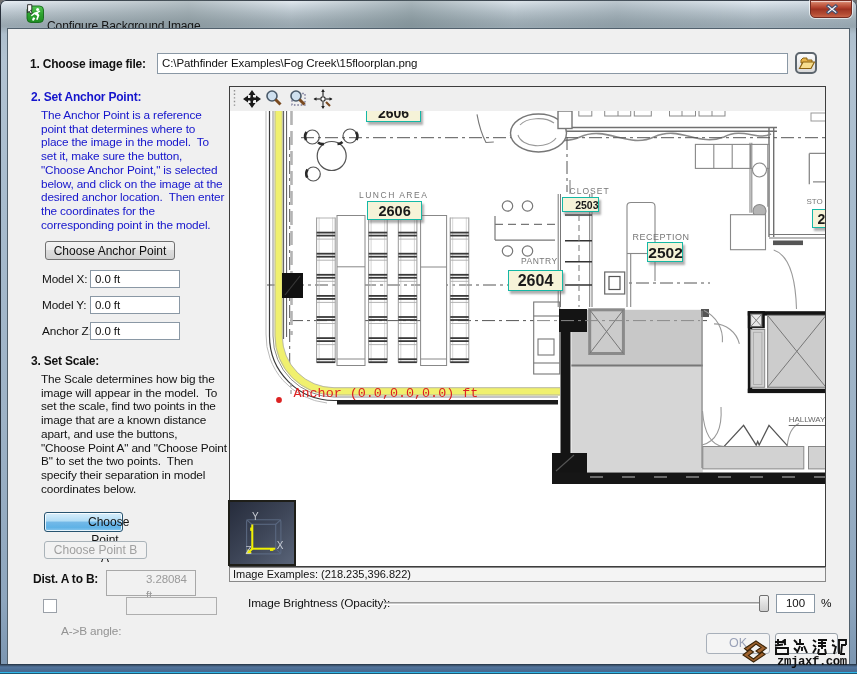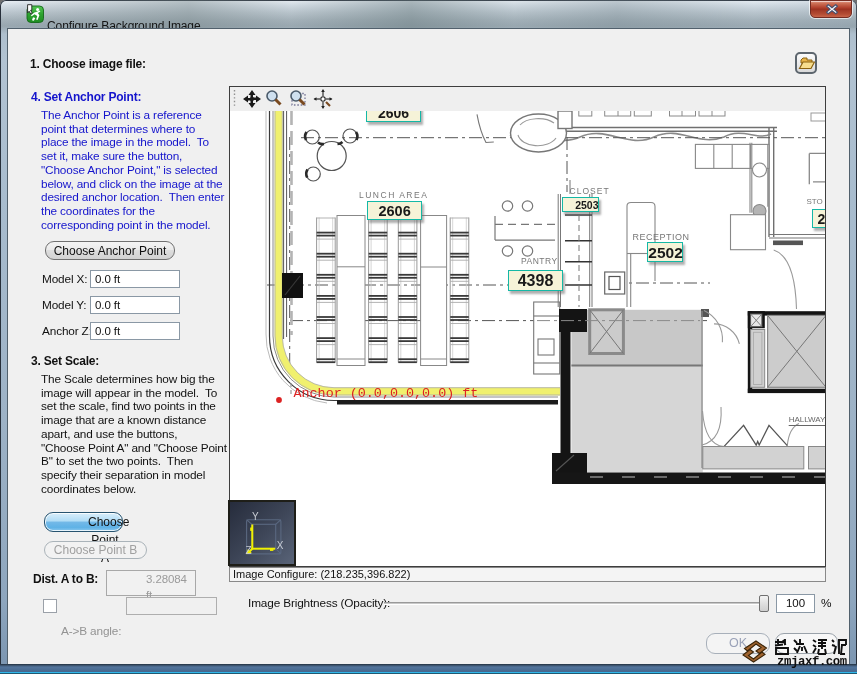--- a/index.html
+++ b/index.html
@@ -13,21 +13,21 @@
 #closebtn{position:absolute;left:810px;top:0px;width:42px;height:18px;border-radius:0 0 5px 5px;
  border:1px solid #742c22;box-shadow:0 0 0 1px rgba(255,255,255,0.65),inset 0 1px 0 rgba(255,255,255,0.55);
  background:linear-gradient(180deg,#e09a88 0%,#cc6f55 16%,#b34430 40%,#9c3220 52%,#a63d2a 62%,#b44c34 82%,#c8654a 100%);}
 
 #content{position:absolute;left:7px;top:28px;width:843px;height:637px;background:#f0f0f0;border:1px solid #51606c;}
 #botstrip{position:absolute;left:0;top:664px;width:857px;height:10px;
  background:linear-gradient(180deg,#22303f 0px,#3d5570 1.5px,#52749c 3px,#4a6c92 6px,#47688e 7.5px,#2fb3e8 8.2px,#35c0f0 9.2px,#0d1620 9.7px,#0d1620 10px);}
 .lbl{position:absolute;font-size:12px;font-weight:bold;color:#111;letter-spacing:-0.2px;}
 .bluelbl{color:#1414cc;} .para.bluelbl{color:#1414cc;}
 .para{position:absolute;font-size:11.8px;line-height:13.7px;color:#111;letter-spacing:-0.15px;}
-.btn{position:absolute;border:1px solid #707070;border-radius:9px;background:linear-gradient(180deg,#f4f4f4 0%,#ebebeb 45%,#dddddd 50%,#d2d2d2 100%);font-size:12px;color:#111;text-align:center;}
+.btn{position:absolute;border:1px solid #707070;border-radius:3px;background:linear-gradient(180deg,#f4f4f4 0%,#ebebeb 45%,#dddddd 50%,#d2d2d2 100%);font-size:12px;color:#111;text-align:center;}
 .field{position:absolute;background:#fff;border:1px solid #8a98a5;font-size:11.5px;color:#111;line-height:16px;padding-left:4px;letter-spacing:-0.1px;}
 .plabel{position:absolute;background:#f6f3d8;border:1px solid #14b8a6;box-shadow:2px 2.5px 2px rgba(110,110,110,0.55);font-weight:bold;color:#1a1a1a;text-align:center;font-family:"Liberation Sans",sans-serif;}
 </style>
 </head>
 <body>
 <div id="win">
   <div id="glassnoise"></div>
   <div id="appicon">
     <svg width="19" height="19" viewBox="0 0 19 19">
       <defs>
@@ -47,28 +47,29 @@
   <div id="titletext">Configure Background Image</div>
   <div id="closebtn">
     <svg width="12" height="11" viewBox="0 0 12 11" style="position:absolute;left:15px;top:3px;">
       <path d="M2.2 0.6 L6 3.7 L9.8 0.6 L11.4 2.2 L7.9 5.2 L11.4 8.2 L9.8 9.8 L6 6.7 L2.2 9.8 L0.6 8.2 L4.1 5.2 L0.6 2.2 Z" fill="#f4f6fa" stroke="#46506e" stroke-width="1.1"></path>
     </svg>
   </div>
   <div id="content"></div>
   <div id="botstrip"></div>
 
   <div class="lbl" style="left:30px;top:57px;">1. Choose image file:</div>
+  <div class="field" style="left:157px;top:53px;width:631px;height:21px;line-height:19px;">C:\Pathfinder Examples\Fog Creek\15floorplan.png</div>
   <div style="position:absolute;left:795px;top:52px;width:22px;height:22px;border:2px solid #5d666e;border-radius:5px;background:linear-gradient(180deg,#fbfbfb,#e9e9e9 60%,#d9d9d9);">
     <svg width="18" height="18" viewBox="0 0 18 18" style="position:absolute;left:0px;top:0px;">
       <path d="M4 6 l2 -2 h4 v2 h5 l0 3 h-11 z" fill="#e8b54a" stroke="#8a6210" stroke-width="1"></path>
       <path d="M2.5 14.5 L6 8 h11.5 L14 14.5 Z" fill="#f7de8e" stroke="#8a6210" stroke-width="1.2"></path>
     </svg>
   </div>
 
-  <div class="lbl bluelbl" style="left:31px;top:90px;">4. Set Anchor Point:</div>
+  <div class="lbl bluelbl" style="left:31px;top:90px;">2. Set Anchor Point:</div>
   <div class="para bluelbl" style="left:41px;top:109px;width:190px;">The Anchor Point is a reference<br>point that determines where to<br>place the image in the model.&nbsp; To<br>set it, make sure the button,<br>"Choose Anchor Point," is selected<br>below, and click on the image at the<br>desired anchor location.&nbsp; Then enter<br>the coordinates for the<br>corresponding point in the model.</div>
   <div class="btn" style="left:45px;top:241px;width:130px;height:19px;line-height:18px;">Choose Anchor Point</div>
   <div class="para" style="left:42px;top:273px;">Model X:</div>
   <div class="field" style="left:90px;top:270px;width:90px;height:18px;">0.0 ft</div>
   <div class="para" style="left:42px;top:299px;text-align:center;">Model Y:</div>
   <div class="field" style="left:90px;top:296px;width:90px;height:18px;">0.0 ft</div>
   <div class="para" style="left:42px;top:325px;">Anchor Z:</div>
   <div class="field" style="left:90px;top:322px;width:90px;height:18px;">0.0 ft</div>
 
   <div class="lbl" style="left:31px;top:354px;">3. Set Scale:</div>
@@ -395,21 +396,21 @@
       <text x="402.5" y="128.6" font-size="9" fill="#777" letter-spacing="0.5">RECEPTION</text>
       <text x="576.4" y="93" font-size="8" fill="#777">STO</text>
 
       <text x="63.5" y="285.8" font-size="13.4" font-family="Liberation Mono,monospace" fill="#dc2222">Anchor (0.0,0.0,0.0) ft</text>
       <circle cx="49" cy="289" r="2.9" fill="#dc2222"></circle>
       <line x1="61" y1="272" x2="61" y2="286" stroke="#999" stroke-width="1.2" stroke-dasharray="4 3"></line>
     </svg>
     
     <div class="plabel" style="left:136px;top:-7px;width:55px;height:18px;font-size:14px;line-height:17px;">2606</div>
     <div class="plabel" style="left:136.7px;top:90.3px;width:55.8px;height:19px;font-size:14.5px;line-height:18px;">2606</div>
-    <div class="plabel" style="left:278px;top:159px;width:55px;height:21px;font-size:16px;line-height:20px;">4398</div>
+    <div class="plabel" style="left:278px;top:159px;width:55px;height:21px;font-size:16px;line-height:20px;">2604</div>
     <div class="plabel" style="left:417.3px;top:131.4px;width:36px;height:20px;font-size:15.5px;line-height:19px;">2502</div>
     <div class="plabel" style="left:332.2px;top:85.9px;width:37px;height:15px;font-size:10.5px;line-height:14px;padding-left:12px;">2503</div>
     <div class="plabel" style="left:581.9px;top:98.1px;width:27px;height:19px;font-size:14px;line-height:18px;">25</div>
     </div>
   </div>
 
   <div id="thumb" style="position:absolute;left:228px;top:500px;width:68px;height:66px;background:linear-gradient(135deg,#262c3c 0%,#3e4658 52%,#596478 100%);border:2px solid #1e1e18;">
     <svg width="68" height="66" viewBox="0 0 68 66">
       <g stroke="#5a6880" stroke-width="1.1" fill="none">
         <rect x="16.6" y="17.7" width="34.3" height="34.2" rx="2"></rect>
@@ -425,21 +426,21 @@
       <rect x="40" y="46.9" width="3.4" height="2" fill="#f0f000"></rect>
       <path d="M16.3,52.3 l1.5,-5.2 l4,4 Z" fill="#f0f000"></path>
       <g fill="#c8ccd4" font-size="10" font-family="Liberation Sans,sans-serif">
         <text x="22" y="17.5">Y</text>
         <text x="46.8" y="47">X</text>
         <text x="15.5" y="51.8">Z</text>
       </g>
     </svg>
   </div>
 
-  <div style="position:absolute;left:229px;top:567px;width:597px;height:15px;background:#f4f4f4;border:1px solid #898989;font-size:11px;color:#111;line-height:13px;padding-left:3px;">Image Configure: (218.235,396.822)</div>
+  <div style="position:absolute;left:229px;top:567px;width:597px;height:15px;background:#f4f4f4;border:1px solid #898989;font-size:11px;color:#111;line-height:13px;padding-left:3px;">Image Examples: (218.235,396.822)</div>
 
   <div class="para" style="left:248px;top:597px;">Image Brightness (Opacity):</div>
   <div style="position:absolute;left:384px;top:602px;width:377px;height:3px;border-top:1px solid #9a9a9a;border-bottom:1px solid #fff;background:#c8c8c8;"></div>
   <div style="position:absolute;left:759px;top:595px;width:10px;height:17px;border:1px solid #707070;border-radius:2px;background:linear-gradient(180deg,#f4f4f4,#dcdcdc 60%,#cfcfcf);"></div>
   <div class="field" style="left:776px;top:594px;width:39px;height:19px;text-align:center;padding-left:0;line-height:17px;">100</div>
   <div class="para" style="left:821px;top:597px;">%</div>
 
   <div class="btn" style="left:706px;top:633px;width:64px;height:21px;line-height:19px;color:#9aa2b8;border-color:#a8b0ba;background:#f4f4f4;font-size:12.5px;">OK</div>
   <div class="btn" style="left:775px;top:633px;width:63px;height:21px;border-color:#9aa2aa;background:#f8f8f8;"></div>
   <div id="wmark" style="position:absolute;left:738px;top:636px;width:116px;height:34px;">

